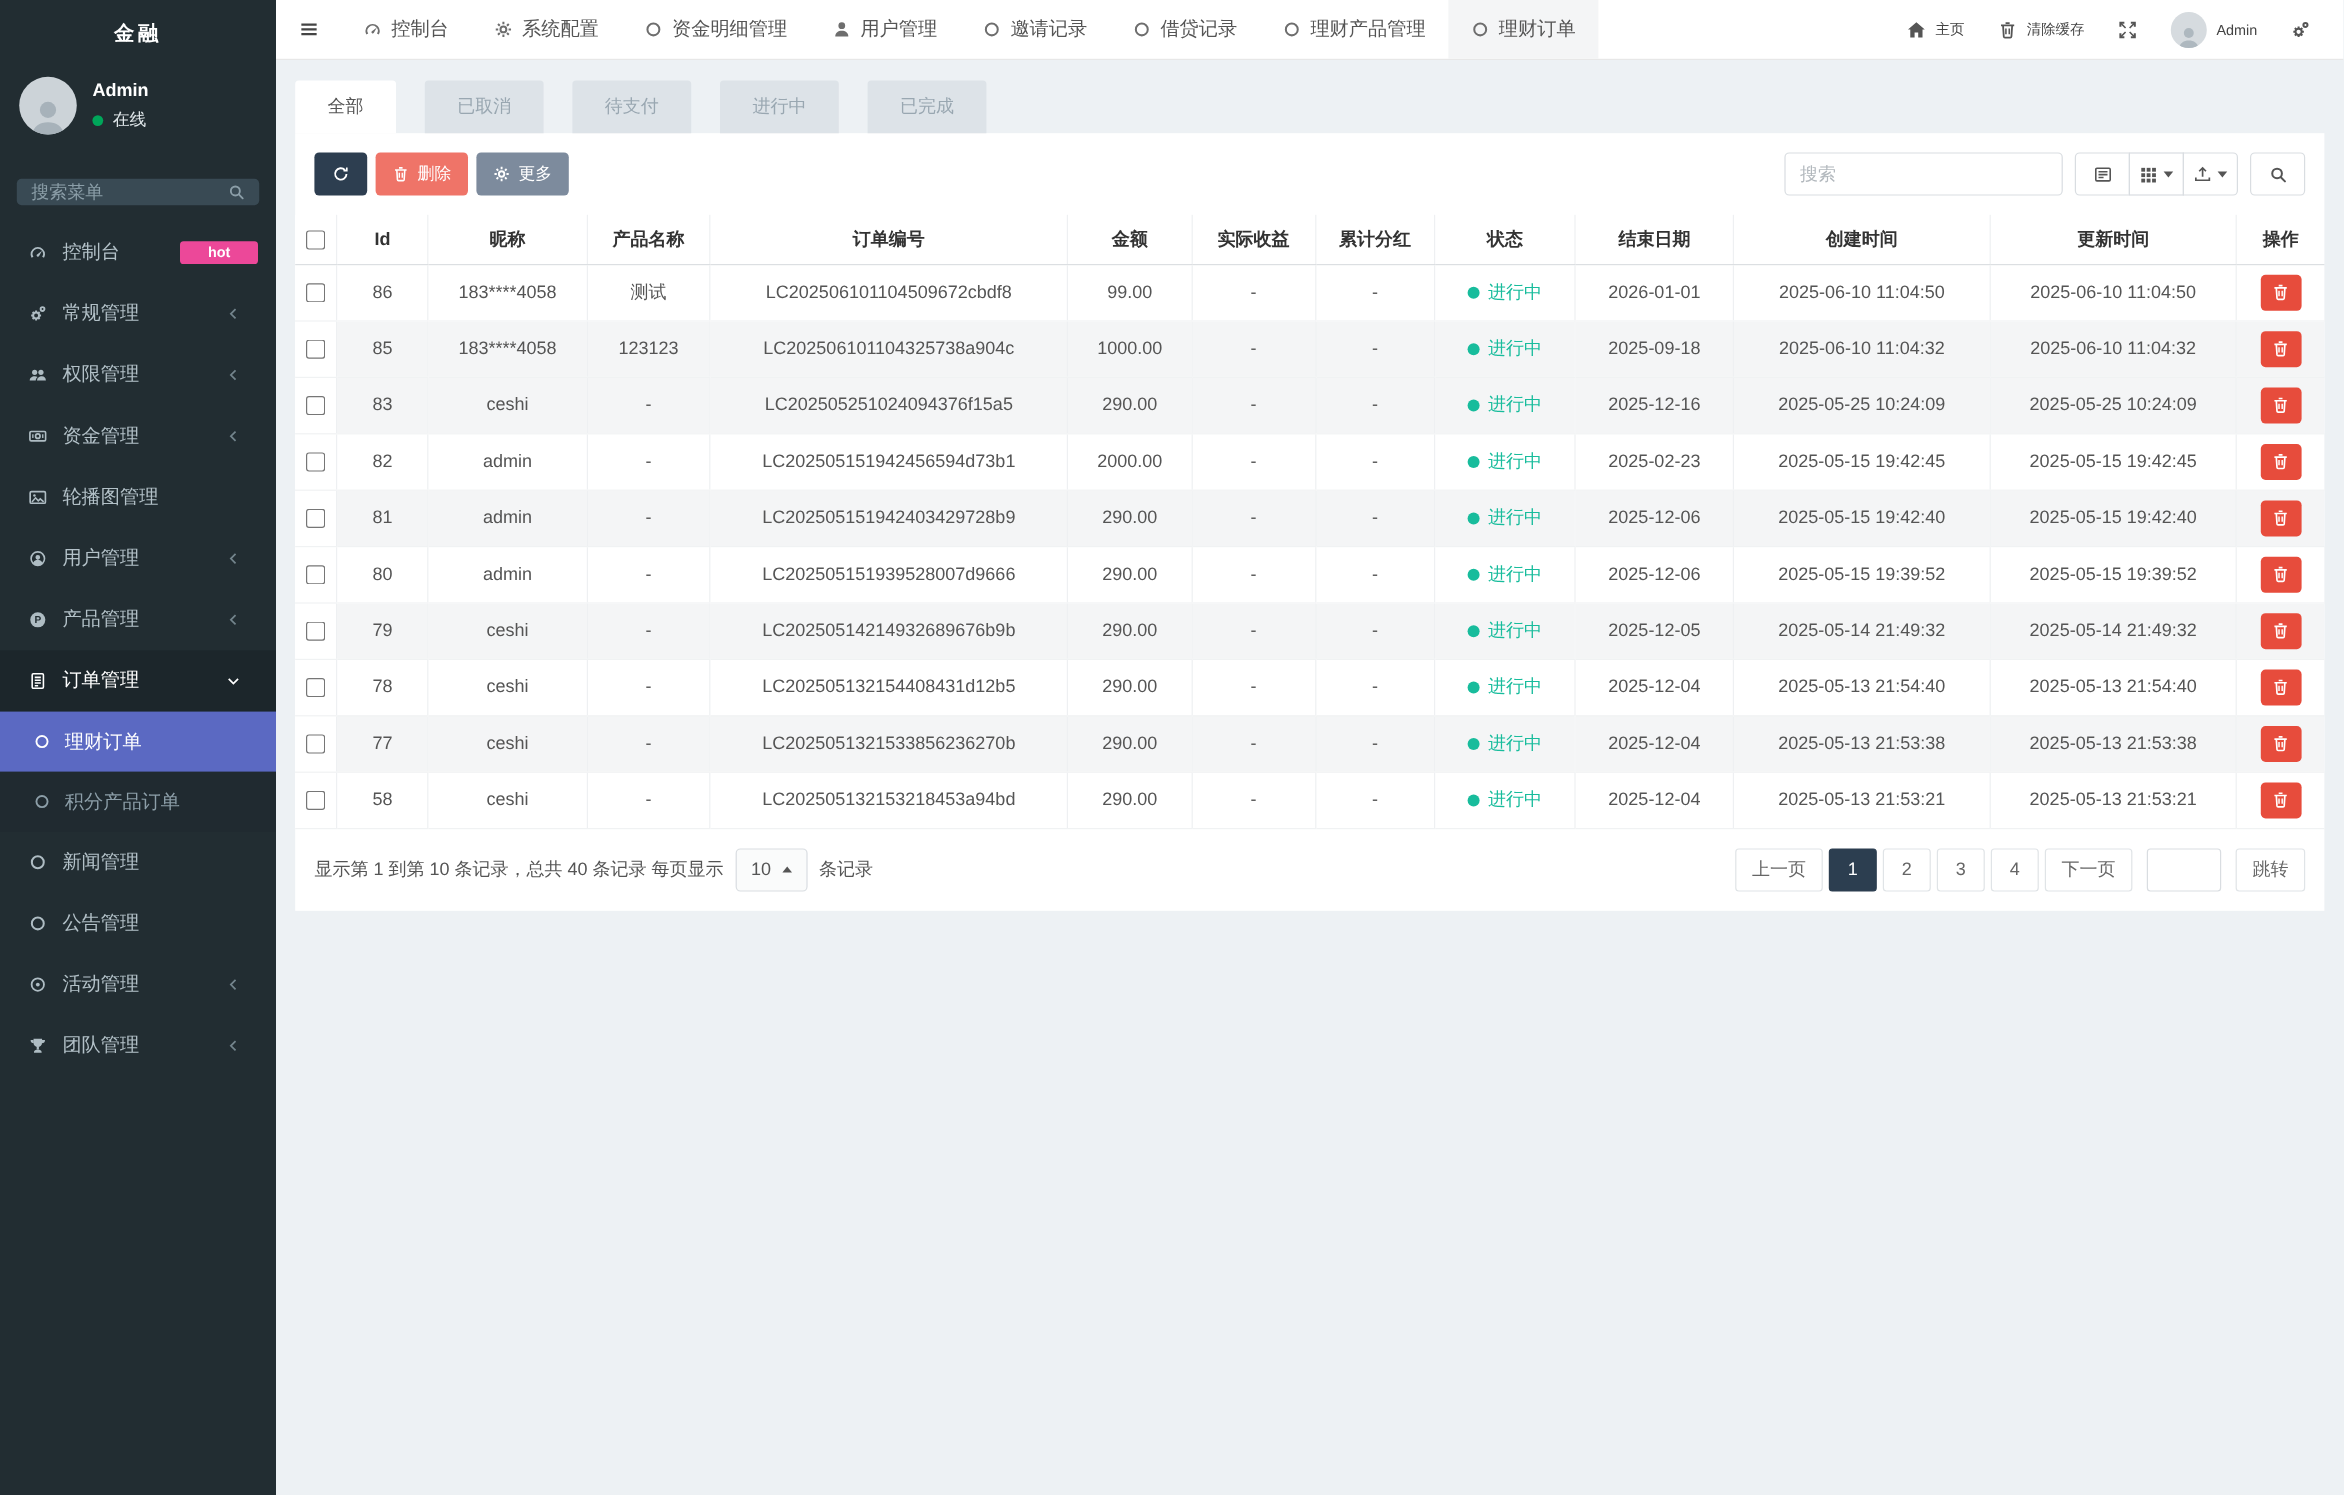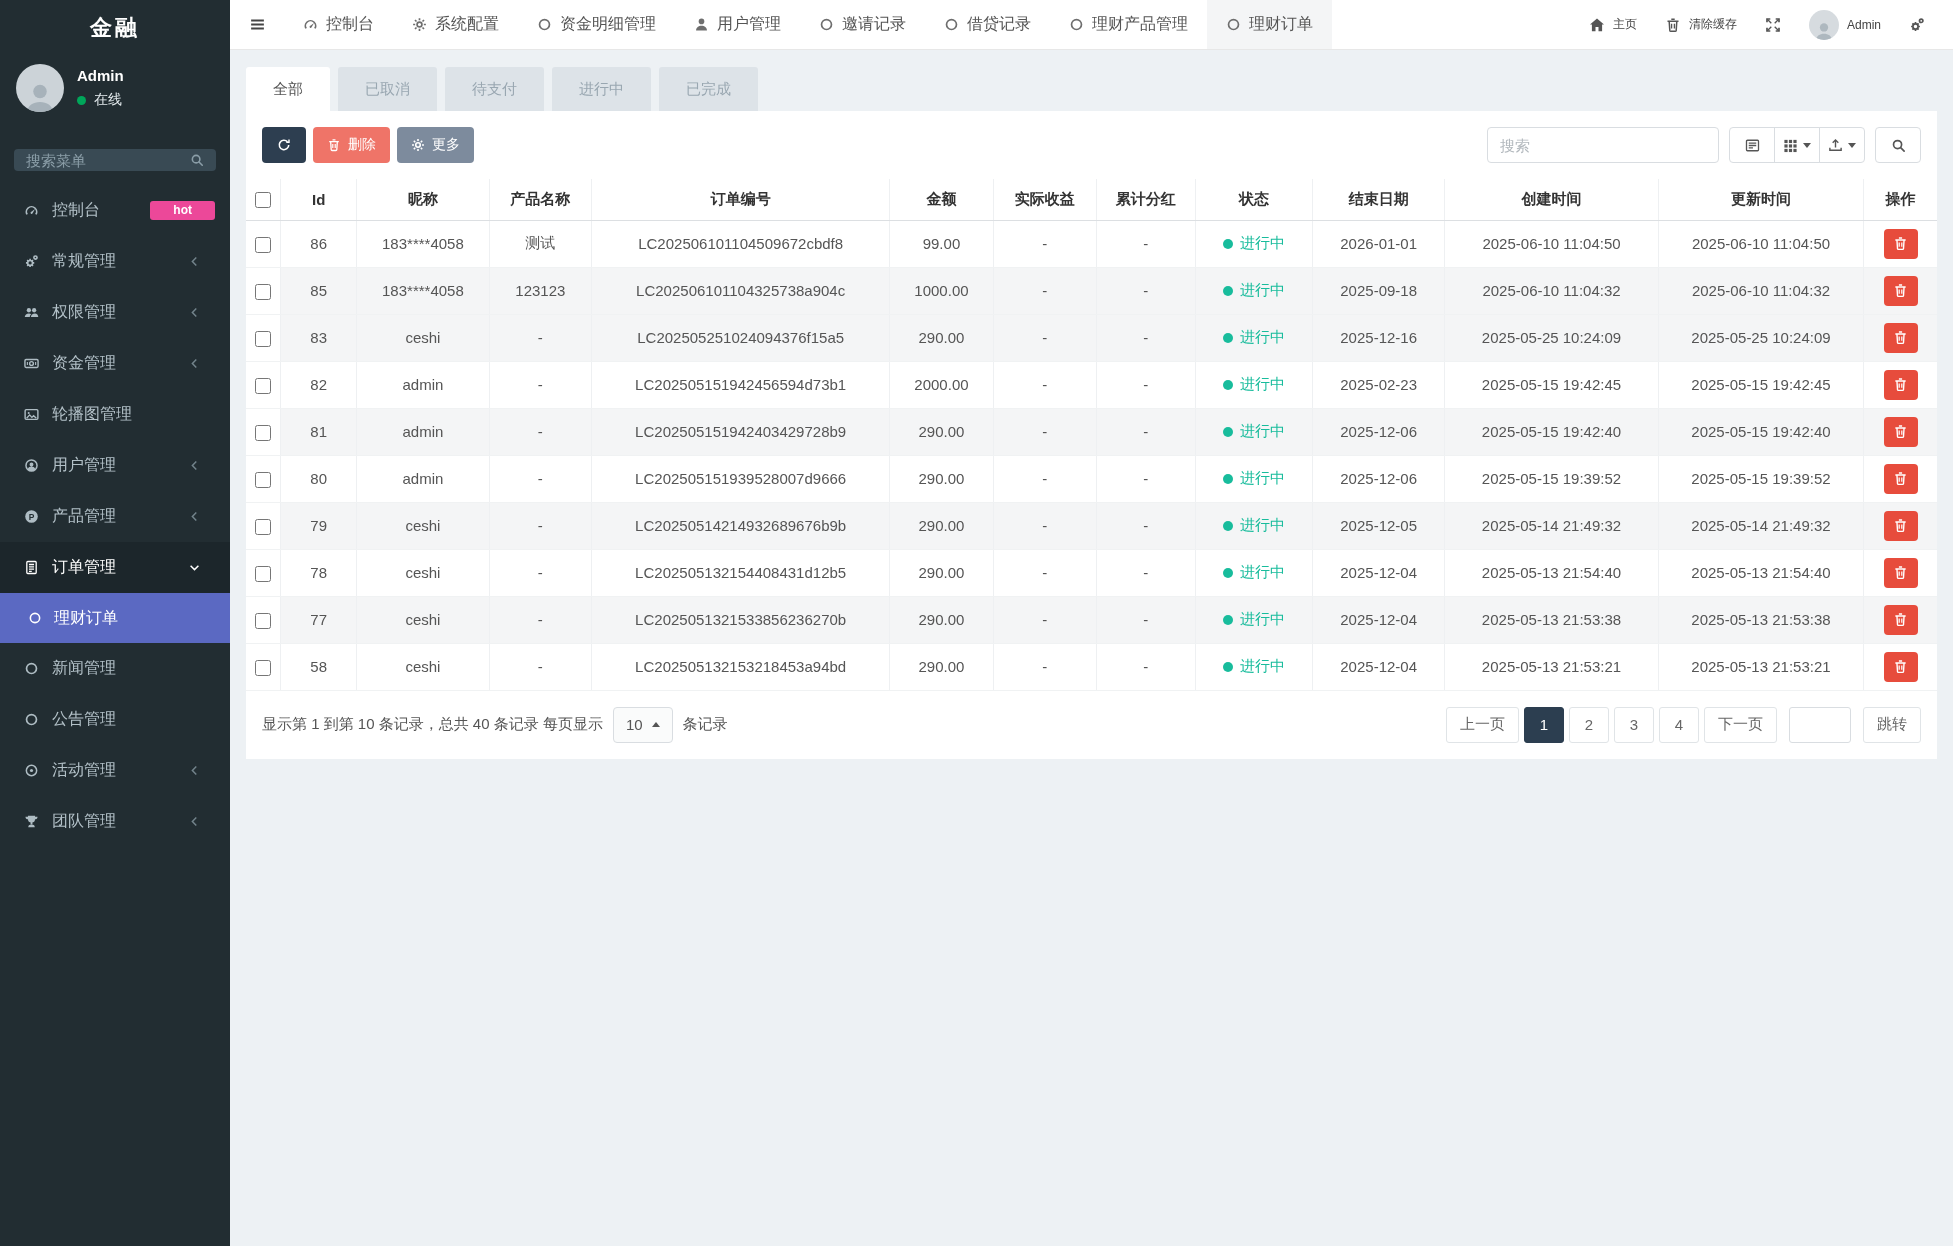--- a/index.html
+++ b/index.html
@@ -3,21 +3,21 @@
 <meta charset="utf-8">
 <style>
   * { box-sizing: border-box; margin: 0; padding: 0; }
   html,body { width:1953px; height:1246px; overflow:hidden; }
   body { font-family:"Liberation Sans","DejaVu Sans",sans-serif; background:#edf1f4; position:relative; }
   .ic { display:inline-flex; align-items:center; justify-content:center; }
   .ic svg { width:1em; height:1em; display:block; }
 
   
   .sidebar { position:absolute; left:0; top:0; width:230px; height:1246px; background:#222d32; z-index:5; }
-  .brand { height:56px; line-height:56px; text-align:center; color:#fff; font-size:22px; font-weight:bold; letter-spacing:3px; }
+  .brand { height:56px; line-height:56px; text-align:center; color:#fff; font-size:17px; font-weight:bold; letter-spacing:3px; }
   .user-panel { display:flex; align-items:center; gap:13px; padding:8px 16px 14px; }
   .avatar { width:48px; height:48px; border-radius:50%; background:#ccd3d8; display:flex; align-items:flex-end; justify-content:center; overflow:hidden; flex:none; }
   .avatar .ic { font-size:36px; color:#a7b2ba; margin-bottom:-5px; }
   .user-meta .uname { color:#fff; font-size:15px; font-weight:bold; margin-bottom:7px; }
   .user-meta .ustatus { color:#e2e9ec; font-size:14px; display:flex; align-items:center; gap:8px; }
   .sdot { width:9px; height:9px; border-radius:50%; background:#00a65a; display:inline-block; }
   .side-search { margin:23px 14px 14px; height:22px; background:#394a54; border-radius:4px; display:flex; align-items:center; padding:0 12px; }
   .side-search input { flex:1; background:transparent; border:none; outline:none; color:#cfd8dd; font-size:15px; font-family:inherit; min-width:0; }
   .side-search input::placeholder { color:#8b9ea8; }
   .side-search .ic { color:#8b9ea8; font-size:14px; }
@@ -41,21 +41,21 @@
   .ttab .ic { font-size:15px; color:#6e6e6e; }
   .ttab.active { background:#f4f5f6; }
   .topnav-right { margin-left:auto; display:flex; align-items:center; gap:28px; padding-right:28px; font-size:12px; color:#444; }
   .tr-item { display:flex; align-items:center; gap:8px; cursor:pointer; white-space:nowrap; }
   .tr-item .ic { font-size:16px; color:#555; }
   .mini-avatar { width:30px; height:30px; border-radius:50%; background:#d6dbdf; display:flex; align-items:flex-end; justify-content:center; overflow:hidden; }
   .mini-avatar .ic { font-size:22px; color:#aeb8bf; margin-bottom:-3px; }
 
   
   .content { position:absolute; left:230px; top:50px; right:0; bottom:0; background:#edf1f4; padding:17px 16px; }
-  .ftabs { display:flex; gap:8px; }
+  .ftabs { display:flex; gap:24px; }
   .ftab { height:44px; line-height:44px; padding:0 27px; background:#dde3e8; color:#99a7b1; font-size:15px; border-radius:3px 3px 0 0; cursor:pointer; }
   .ftab.active { background:#fff; color:#555; }
   .card { background:#fff; }
   .toolbar { display:flex; align-items:center; padding:16px; }
   .btn { height:36px; border:none; border-radius:4px; color:#fff; font-size:14px; display:inline-flex; align-items:center; gap:7px; padding:0 14px; cursor:pointer; font-family:inherit; }
   .btn .ic { font-size:14px; }
   .btn-refresh { background:#2d3e50; width:44px; padding:0; justify-content:center; }
   .btn-danger { background:#ef7468; margin-left:7px; }
   .btn-more { background:#7d8b9d; margin-left:7px; }
   .toolbar-right { margin-left:auto; display:flex; align-items:flex-end; }
@@ -235,20 +235,28 @@
         </span>
       </div>
       <div class="side-sub">
         <div class="side-sub-item active">
           <span class="ic ">
             <svg viewBox="0 0 16 16" fill="none" stroke="currentColor" stroke-width="1.8">
               <circle cx="8" cy="8" r="5.3"></circle>
             </svg>
           </span>
           <span class="lbl">理财订单</span>
+        </div>
+        <div class="side-sub-item">
+          <span class="ic ">
+            <svg viewBox="0 0 16 16" fill="none" stroke="currentColor" stroke-width="1.8">
+              <circle cx="8" cy="8" r="5.3"></circle>
+            </svg>
+          </span>
+          <span class="lbl">积分产品订单</span>
         </div>
       </div>
       <div class="side-item">
         <span class="ic ">
           <svg viewBox="0 0 16 16" fill="none" stroke="currentColor" stroke-width="1.8">
             <circle cx="8" cy="8" r="5.3"></circle>
           </svg>
         </span>
         <span class="lbl">新闻管理</span>
       </div>

